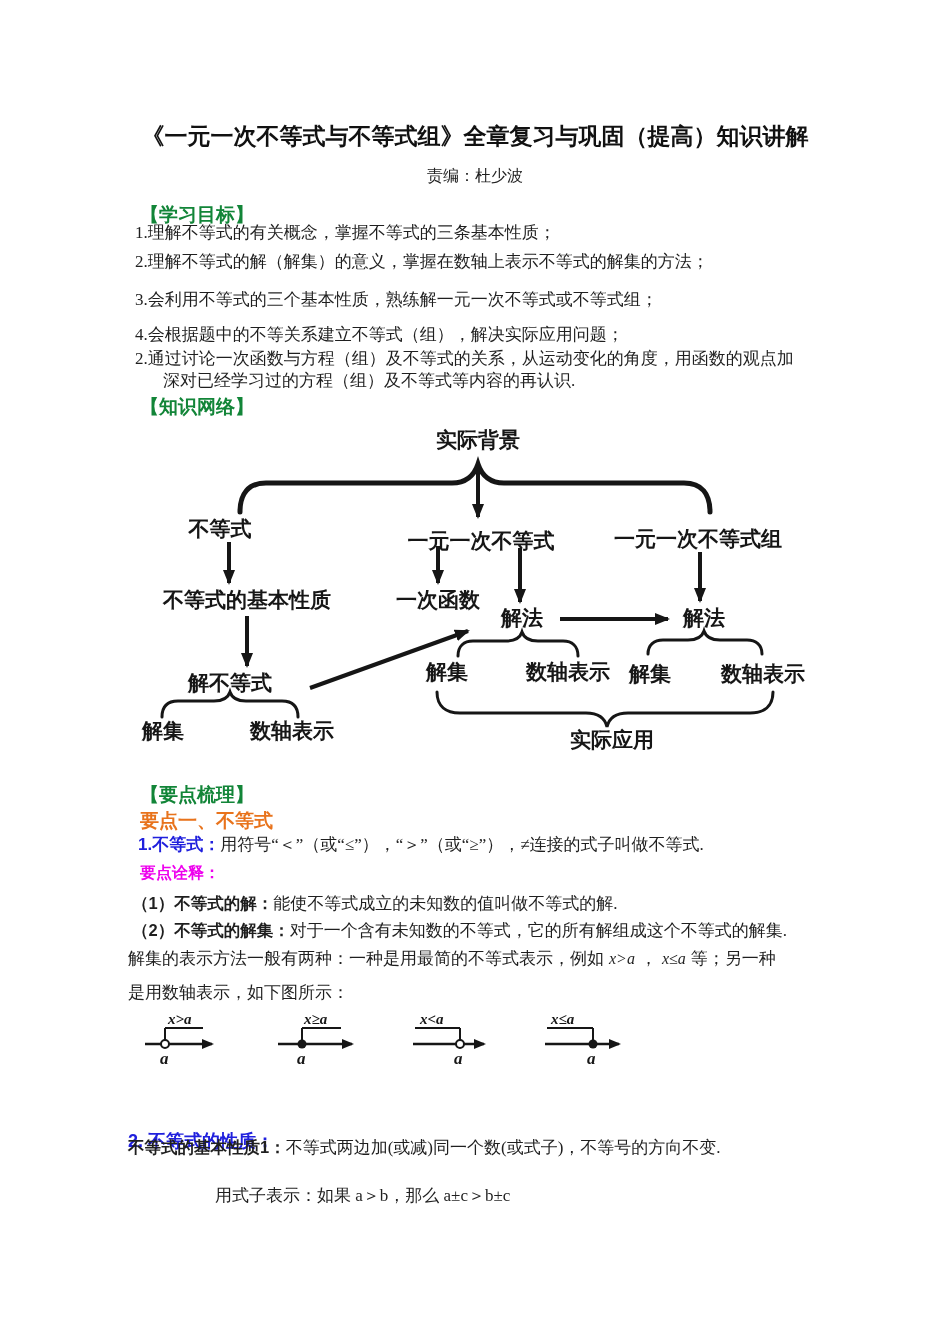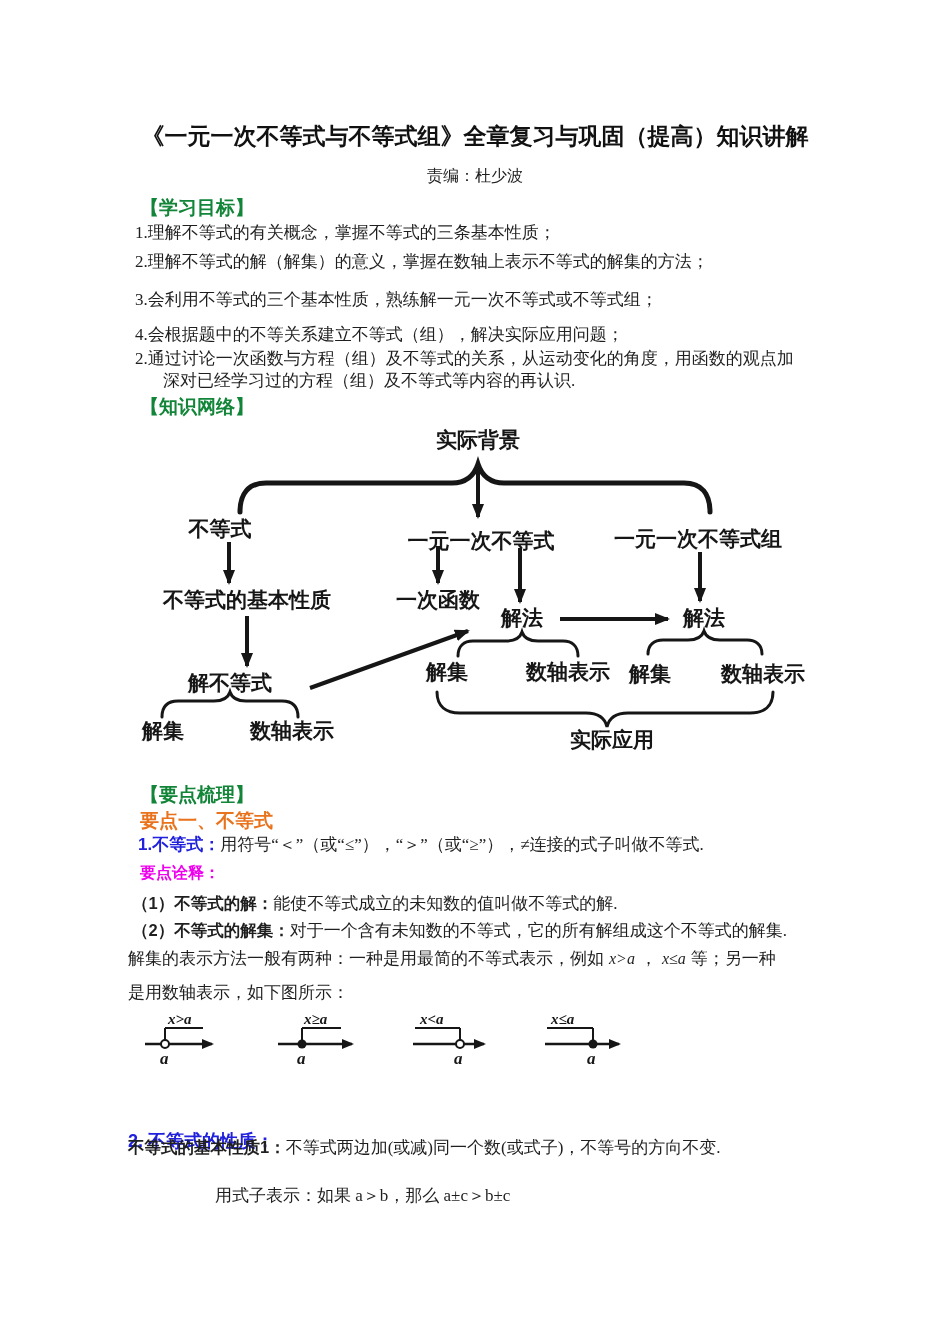--- a/index.html
+++ b/index.html
@@ -30,21 +30,21 @@
         font-family:"Liberation Serif",serif;color:#161616;line-height:1;}
 </style>
 </head>
 <body>
 
 <div class="page">
 
   <div class="t title" style="top:123px;left:0;">《一元一次不等式与不等式组》全章复习与巩固（提高）知识讲解</div>
   <div class="t editor" style="top:166px;left:0;">责编：杜少波</div>
 
-  <div class="t hei h-green" style="top:196px;left:140px;">【学习目标】</div>
+  <div class="t hei h-green" style="top:203px;left:140px;">【学习目标】</div>
   <div class="t" style="top:222px;left:135px;">1.理解不等式的有关概念，掌握不等式的三条基本性质；</div>
   <div class="t" style="top:251px;left:135px;">2.理解不等式的解（解集）的意义，掌握在数轴上表示不等式的解集的方法；</div>
   <div class="t" style="top:289px;left:135px;">3.会利用不等式的三个基本性质，熟练解一元一次不等式或不等式组；</div>
   <div class="t" style="top:324px;left:135px;">4.会根据题中的不等关系建立不等式（组），解决实际应用问题；</div>
   <div class="t" style="top:348px;left:135px;">2.通过讨论一次函数与方程（组）及不等式的关系，从运动变化的角度，用函数的观点加</div>
   <div class="t" style="top:370px;left:163px;">深对已经学习过的方程（组）及不等式等内容的再认识.</div>
 
   <div class="t hei h-green" style="top:395px;left:140px;">【知识网络】</div>
 
   <div class="diagram">

